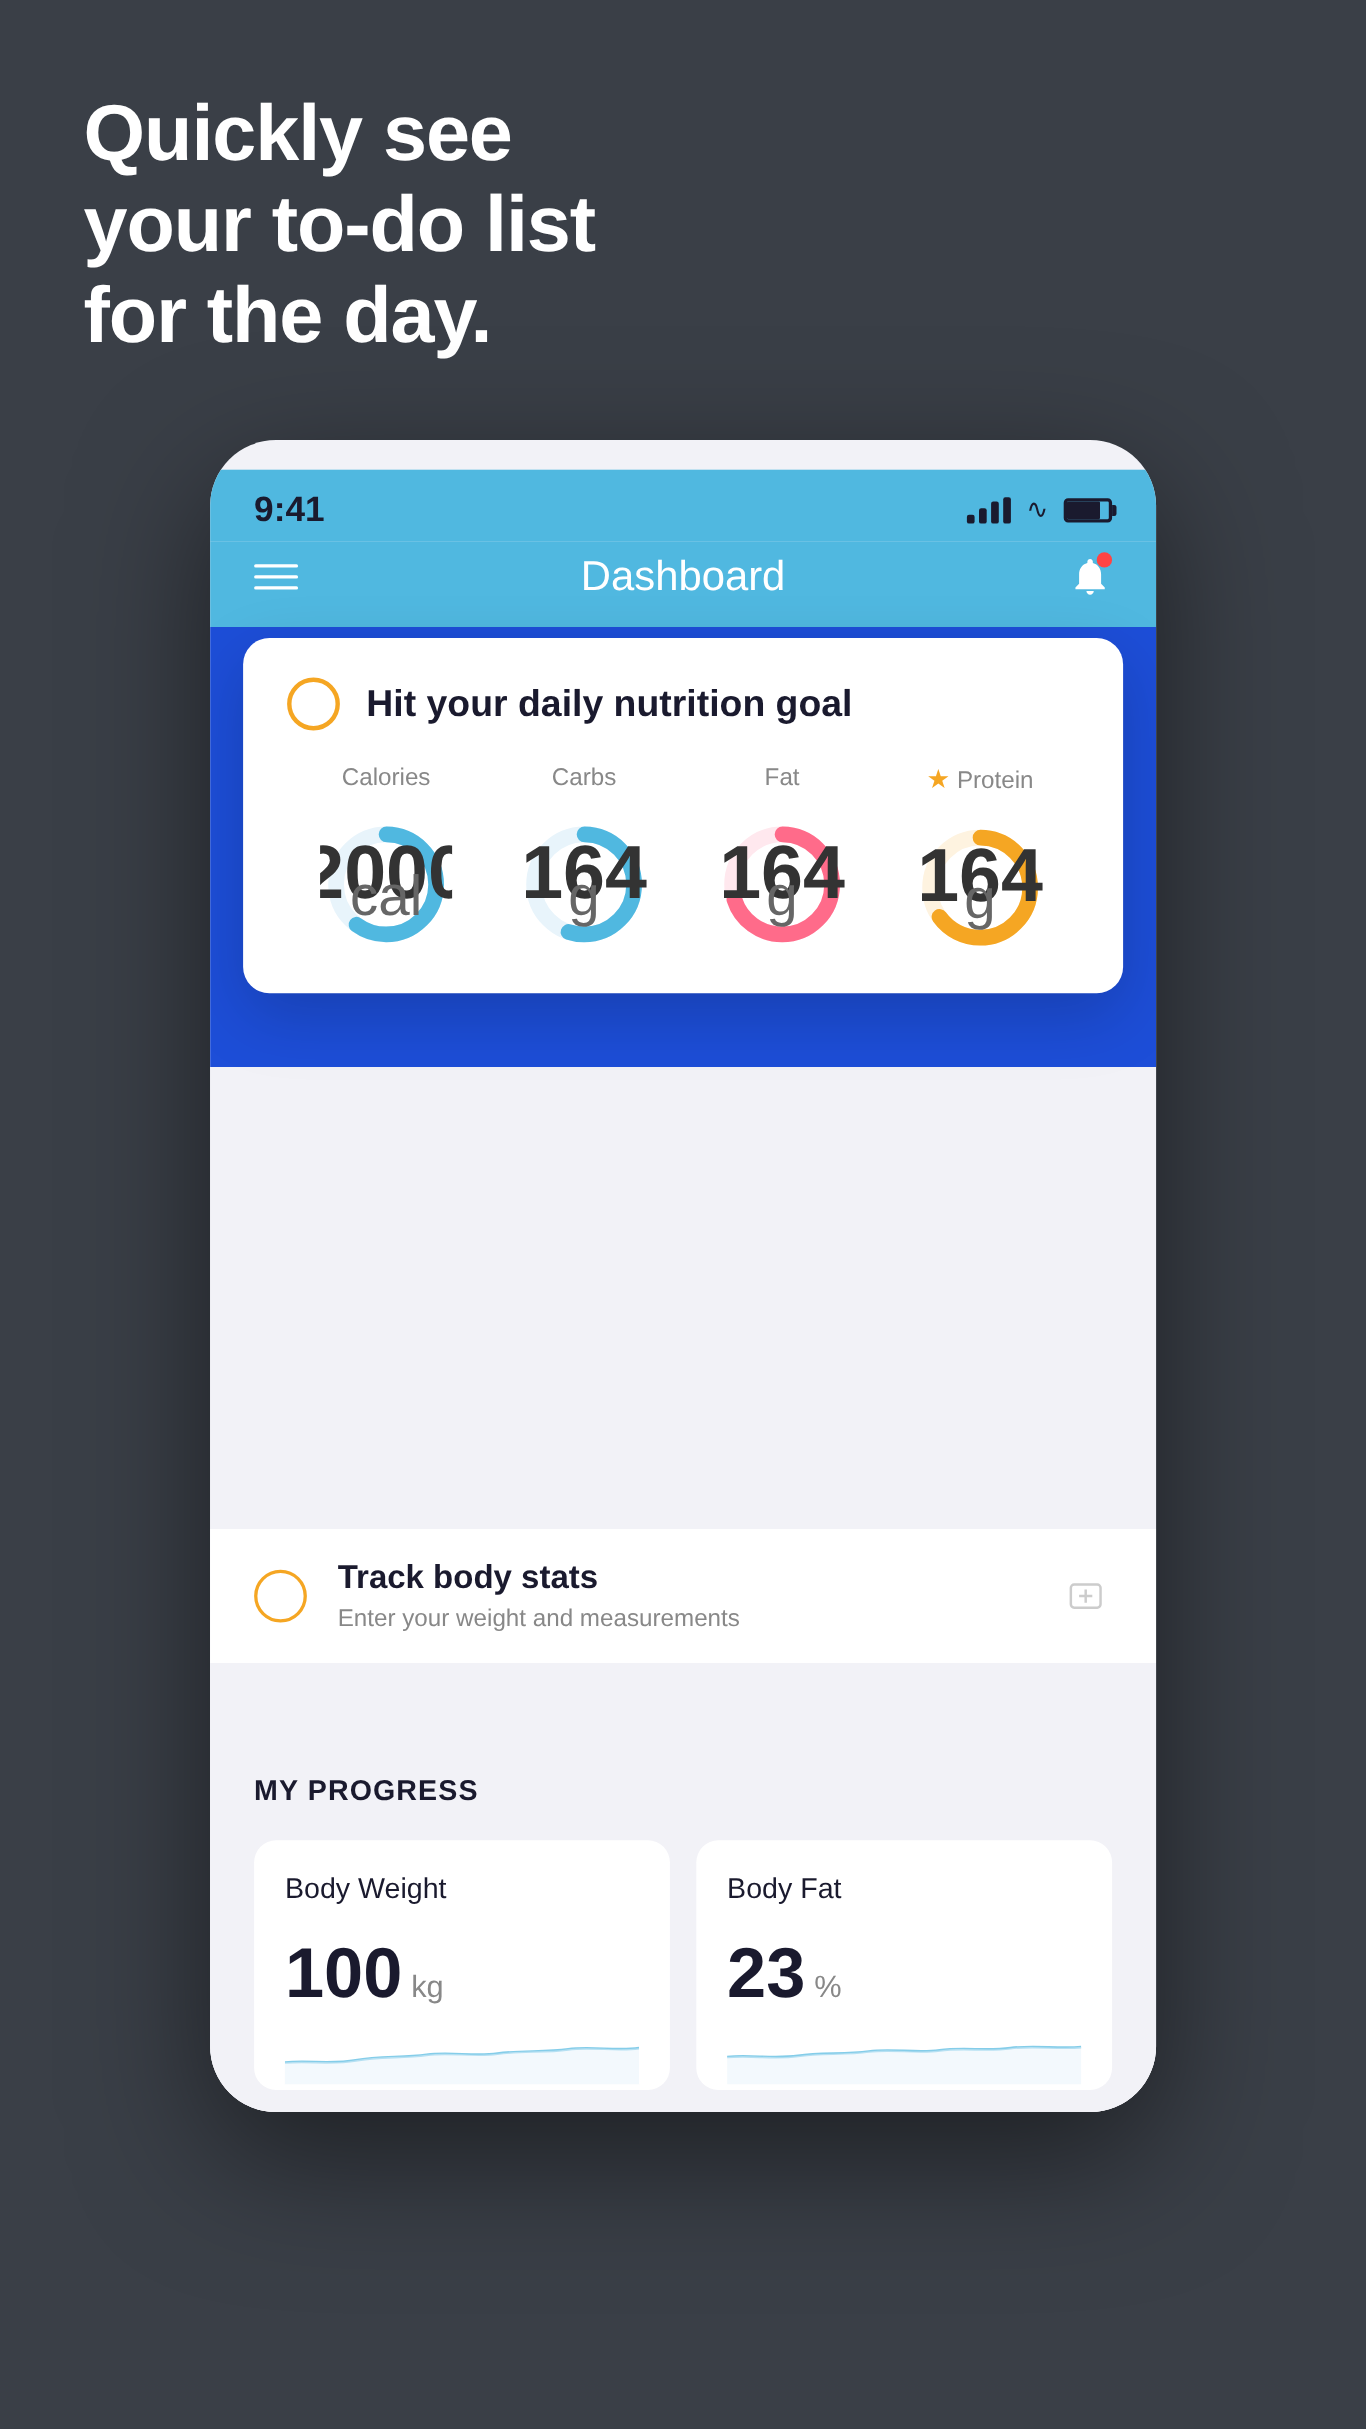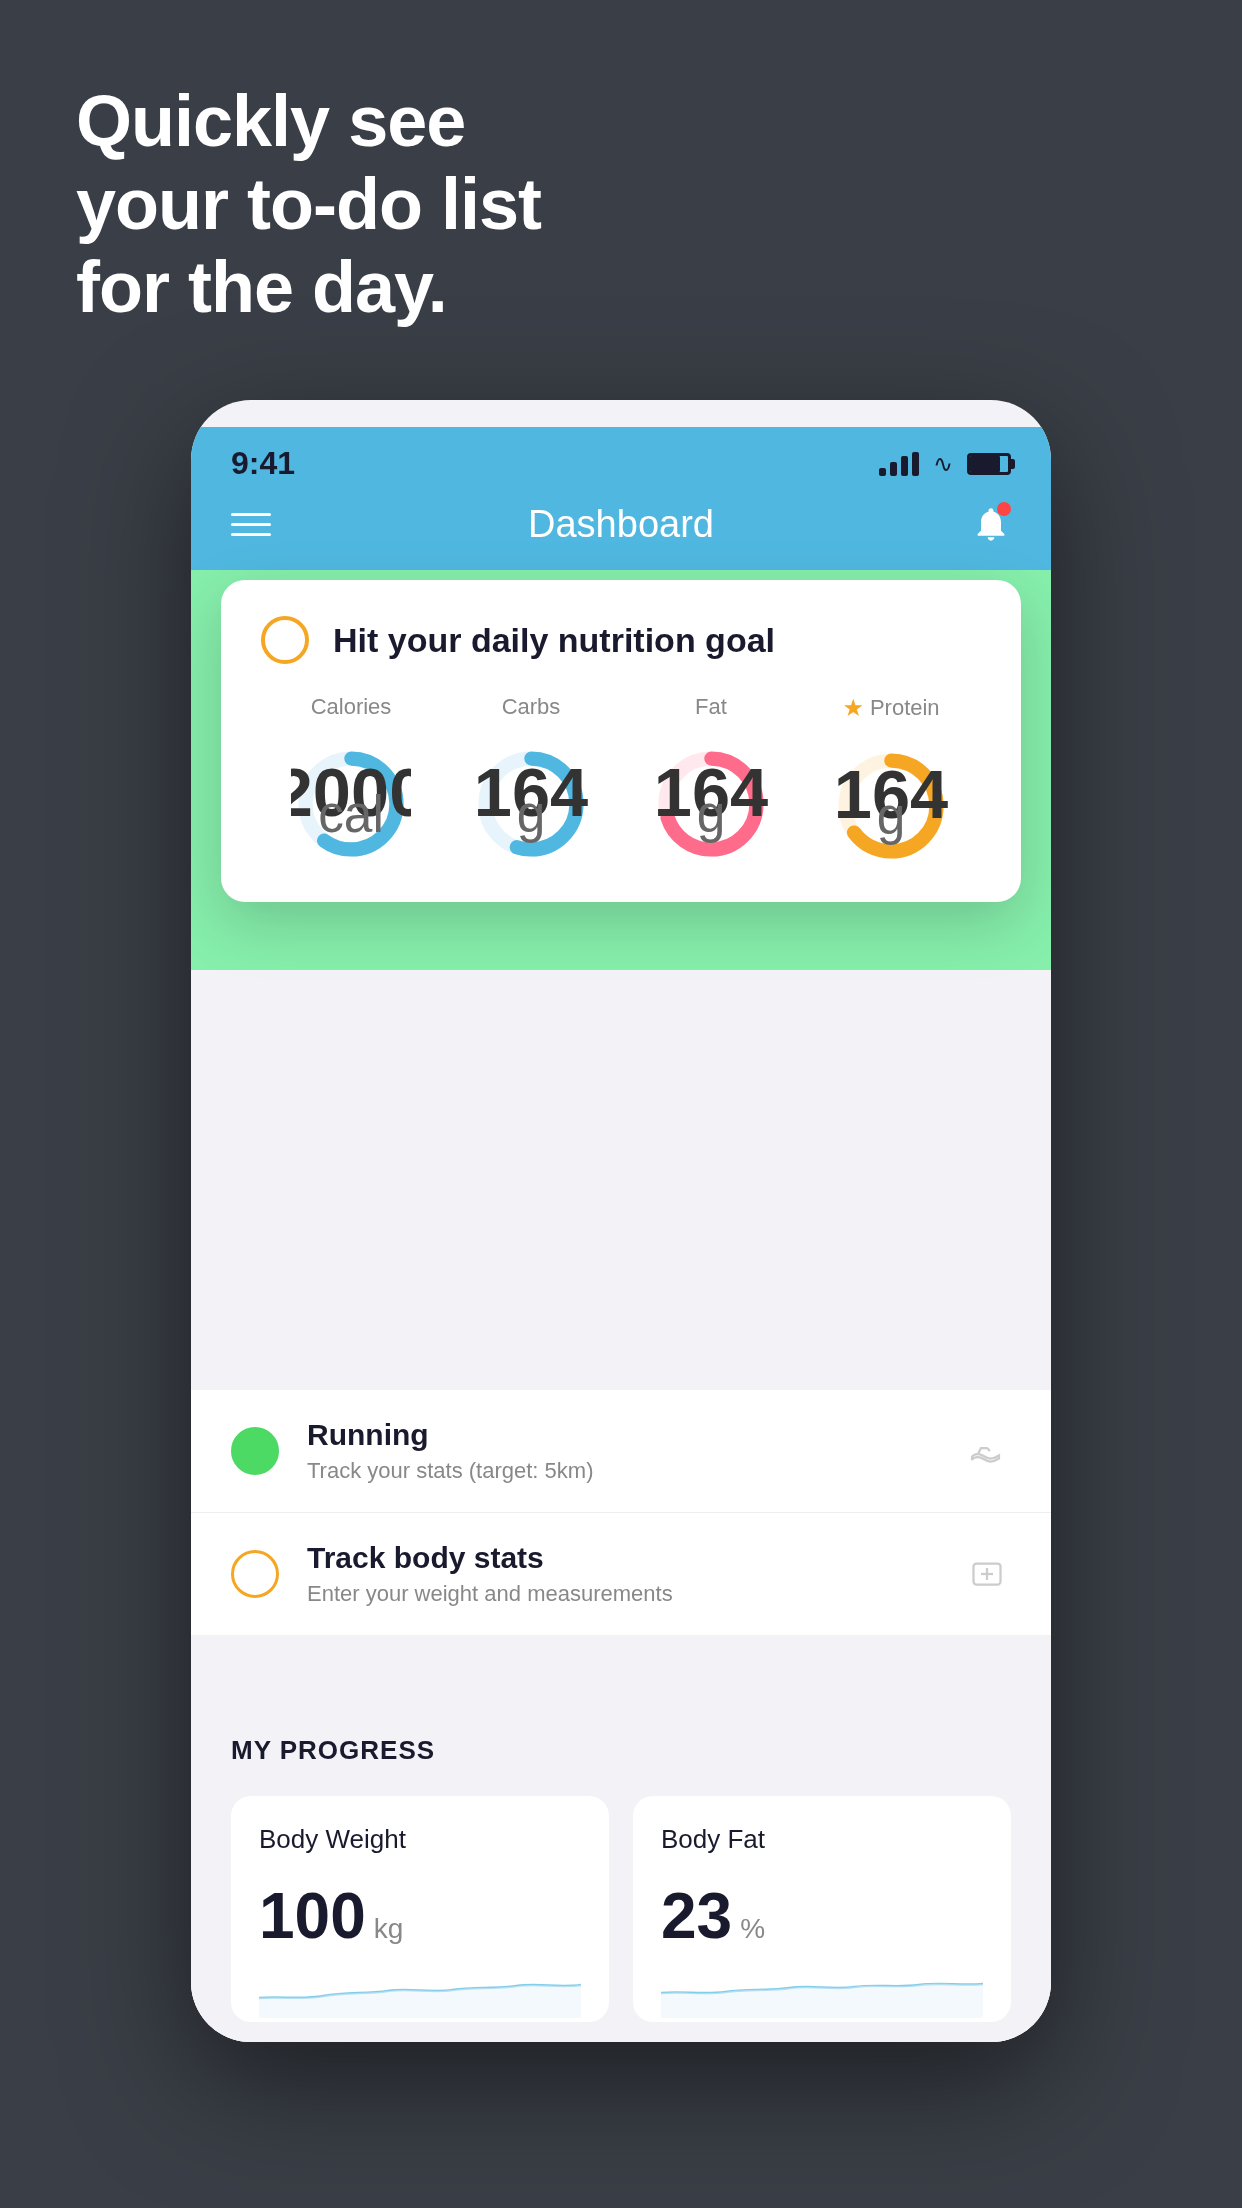--- a/index.html
+++ b/index.html
@@ -361,21 +361,21 @@
       <svg viewBox="0 0 24 24" xmlns="http://www.w3.org/2000/svg">
         <path d="M12 22c1.1 0 2-.9 2-2h-4c0 1.1.9 2 2 2zm6-6v-5c0-3.07-1.64-5.64-4.5-6.32V4c0-.83-.67-1.5-1.5-1.5s-1.5.67-1.5 1.5v.68C7.63 5.36 6 7.92 6 11v5l-2 2v1h16v-1l-2-2z"></path>
       </svg>
       <div class="bell-dot"></div>
     </div>
   </div>
 
   <div class="app-content">
 
 
-    <div style="position: relative; height: 400px; background: #86efac;">
+    <div style="position: relative; height: 400px; background: #1d4ed8;">
       <div class="floating-card">
         <div class="card-header">
           <div class="circle-radio" style="border-color:#f5a623;"></div>
           <span class="card-title">Hit your daily nutrition goal</span>
         </div>
         <div class="nutrition-row">
 
           <div class="nutrition-item">
             <span class="nutrition-label">Calories</span>
             <svg class="donut" viewBox="0 0 42 42">
@@ -418,33 +418,20 @@
               <text x="21" y="26" class="donut-unit">g</text>
             </svg>
           </div>
 
         </div>
       </div>
     </div>
 
     <div class="list-section">
 
-      <div class="list-item">
-        <div class="item-circle green"></div>
-        <div class="item-text">
-          <div class="item-title">Running</div>
-          <div class="item-subtitle">Track your stats (target: 5km)</div>
-        </div>
-        <div class="item-icon">
-          <svg width="36" height="36" viewBox="0 0 24 24" fill="none" stroke="#ccc" stroke-width="1.5">
-            <path d="M2 16s1-2 4-2 5 3 8 3 6-2 6-2v2s-3 2-6 2-5-3-8-3-4 2-4 2v-2z"></path>
-            <path d="M6 14l2-4h4l2 2"></path>
-          </svg>
-        </div>
-      </div>
 
       <div class="list-item">
         <div class="item-circle yellow"></div>
         <div class="item-text">
           <div class="item-title">Track body stats</div>
           <div class="item-subtitle">Enter your weight and measurements</div>
         </div>
         <div class="item-icon">
           <svg width="36" height="36" viewBox="0 0 24 24" fill="none" stroke="#ccc" stroke-width="1.5">
             <rect x="3" y="5" width="18" height="14" rx="2"></rect>

